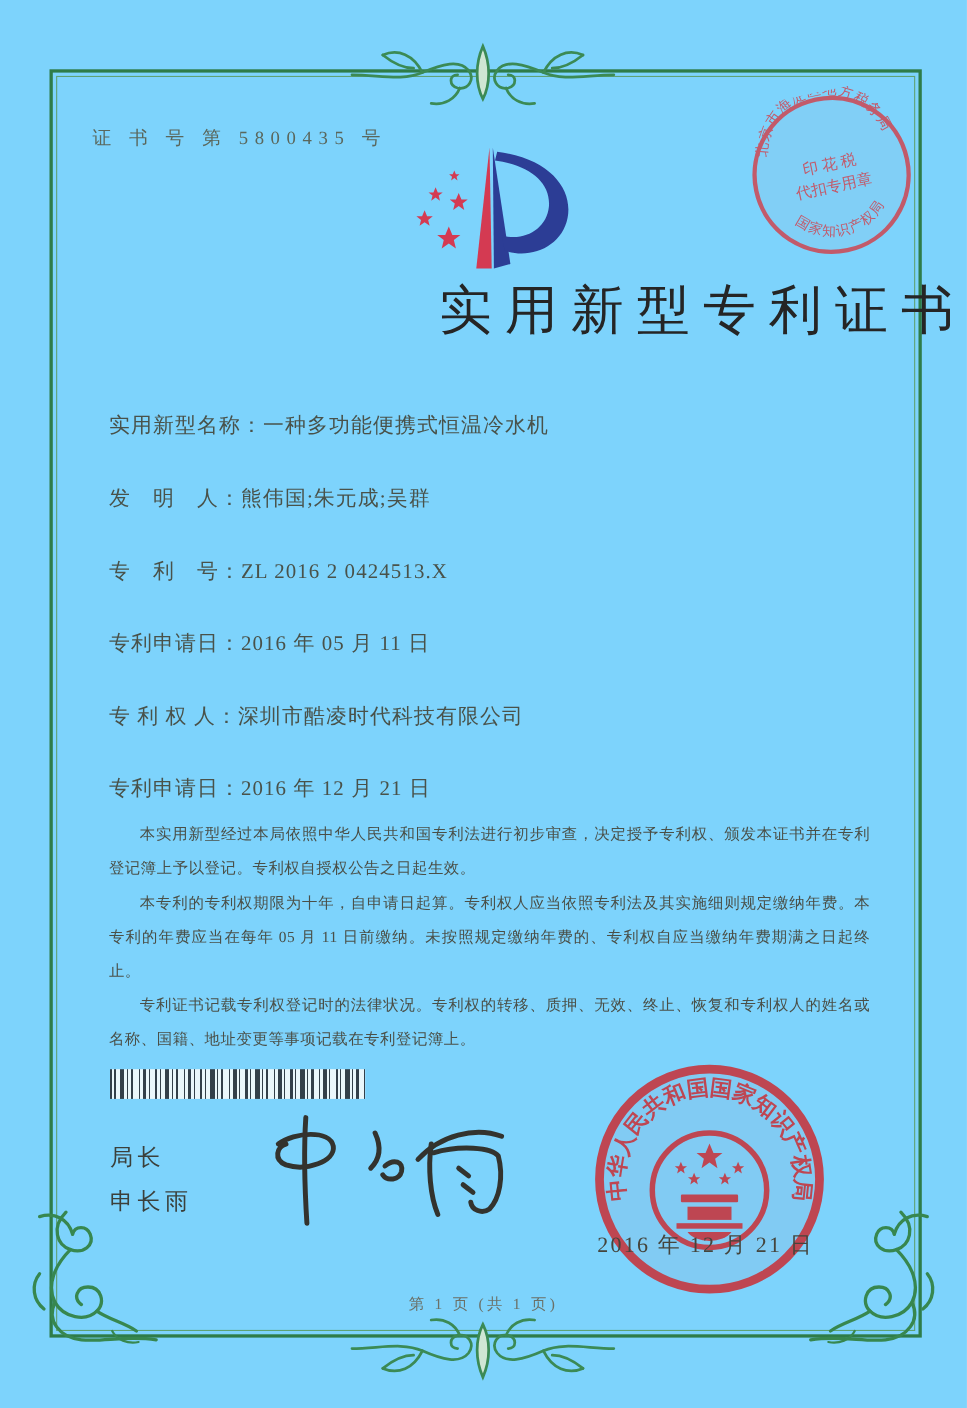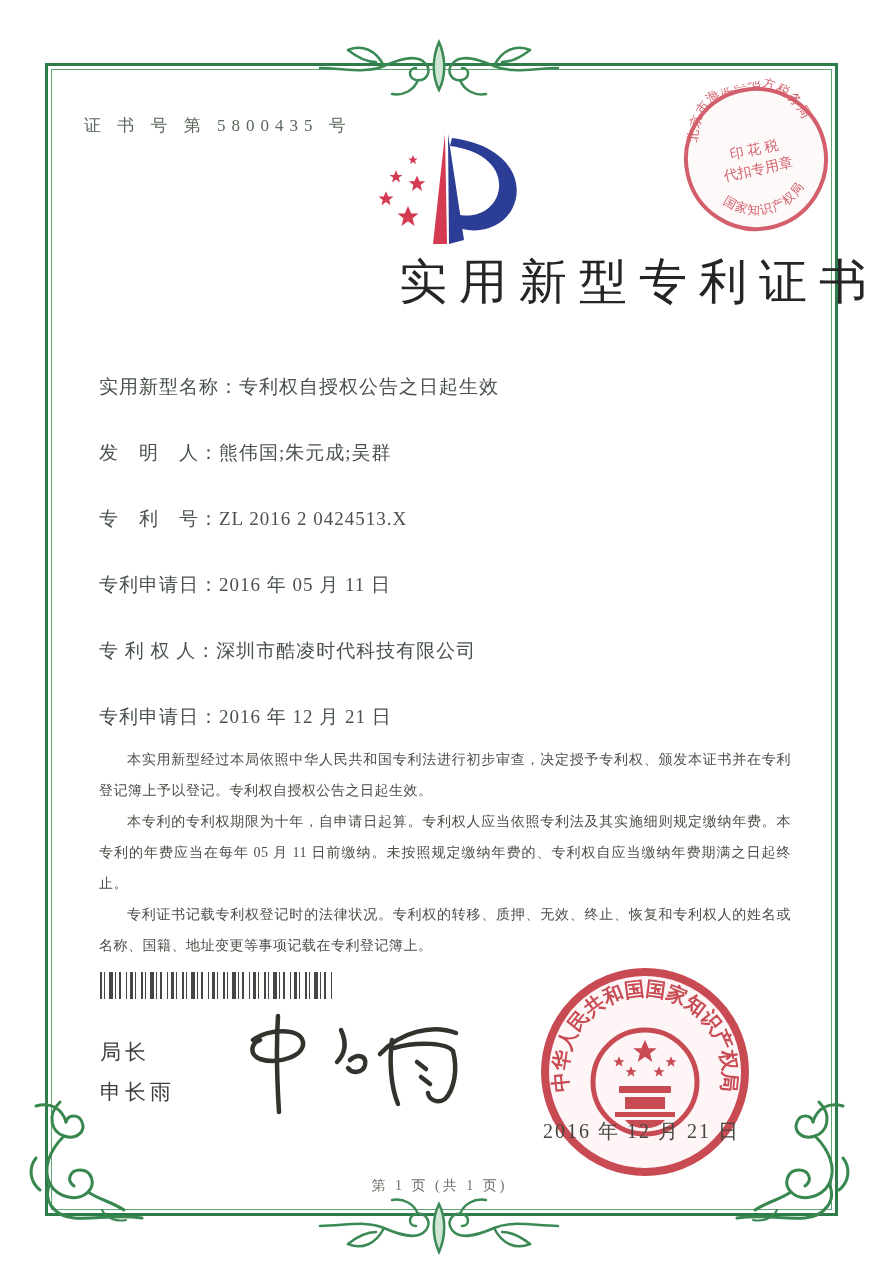--- a/index.html
+++ b/index.html
@@ -1,20 +1,20 @@
 <!DOCTYPE html>
 <html><head>
 <meta charset="utf-8">
 <style>
   * { margin:0; padding:0; box-sizing:border-box; }
   html,body { background:#e8e8e4; }
   body { font-family:"Liberation Serif","DejaVu Serif",serif; }
   .page {
     position:relative; width:879px; height:1280px; margin:0 auto;
-    background:#ffffff; overflow:hidden;
+    background:#7dd3fc; overflow:hidden;
   }
   
   .frame {
     position:absolute; left:45px; top:63px; width:793px; height:1153px;
     border:3px solid #2e7c49;
   }
   .frame-inner {
     position:absolute; inset:3px; border:1px solid #5fa273;
   }
   
@@ -172,21 +172,21 @@
     </g>
     <g fill="#2c3d95">
       <polygon points="103,8 104,118 119,114"></polygon>
       <path d="M107,12 C155,18 176,46 171,72 C166,98 138,110 114,102 L111,88 C132,94 152,82 154,62 C156,40 136,24 105,20 Z"></path>
     </g>
   </svg>
 
   <div class="doc-title">实用新型专利证书</div>
 
   <div class="field-row" style="top:374px">
-    <span>实用新型名称：</span><span>专利权自授权公告之日起生效</span>
+    <span>实用新型名称：</span><span>一种多功能便携式恒温冷水机</span>
   </div>
   <div class="field-row" style="top:440px">
     <span>发　明　人：</span><span>熊伟国;朱元成;吴群</span>
   </div>
   <div class="field-row" style="top:506px">
     <span>专　利　号：</span><span>ZL 2016 2 0424513.X</span>
   </div>
   <div class="field-row" style="top:572px">
     <span>专利申请日：</span><span>2016 年 05 月 11 日</span>
   </div>

